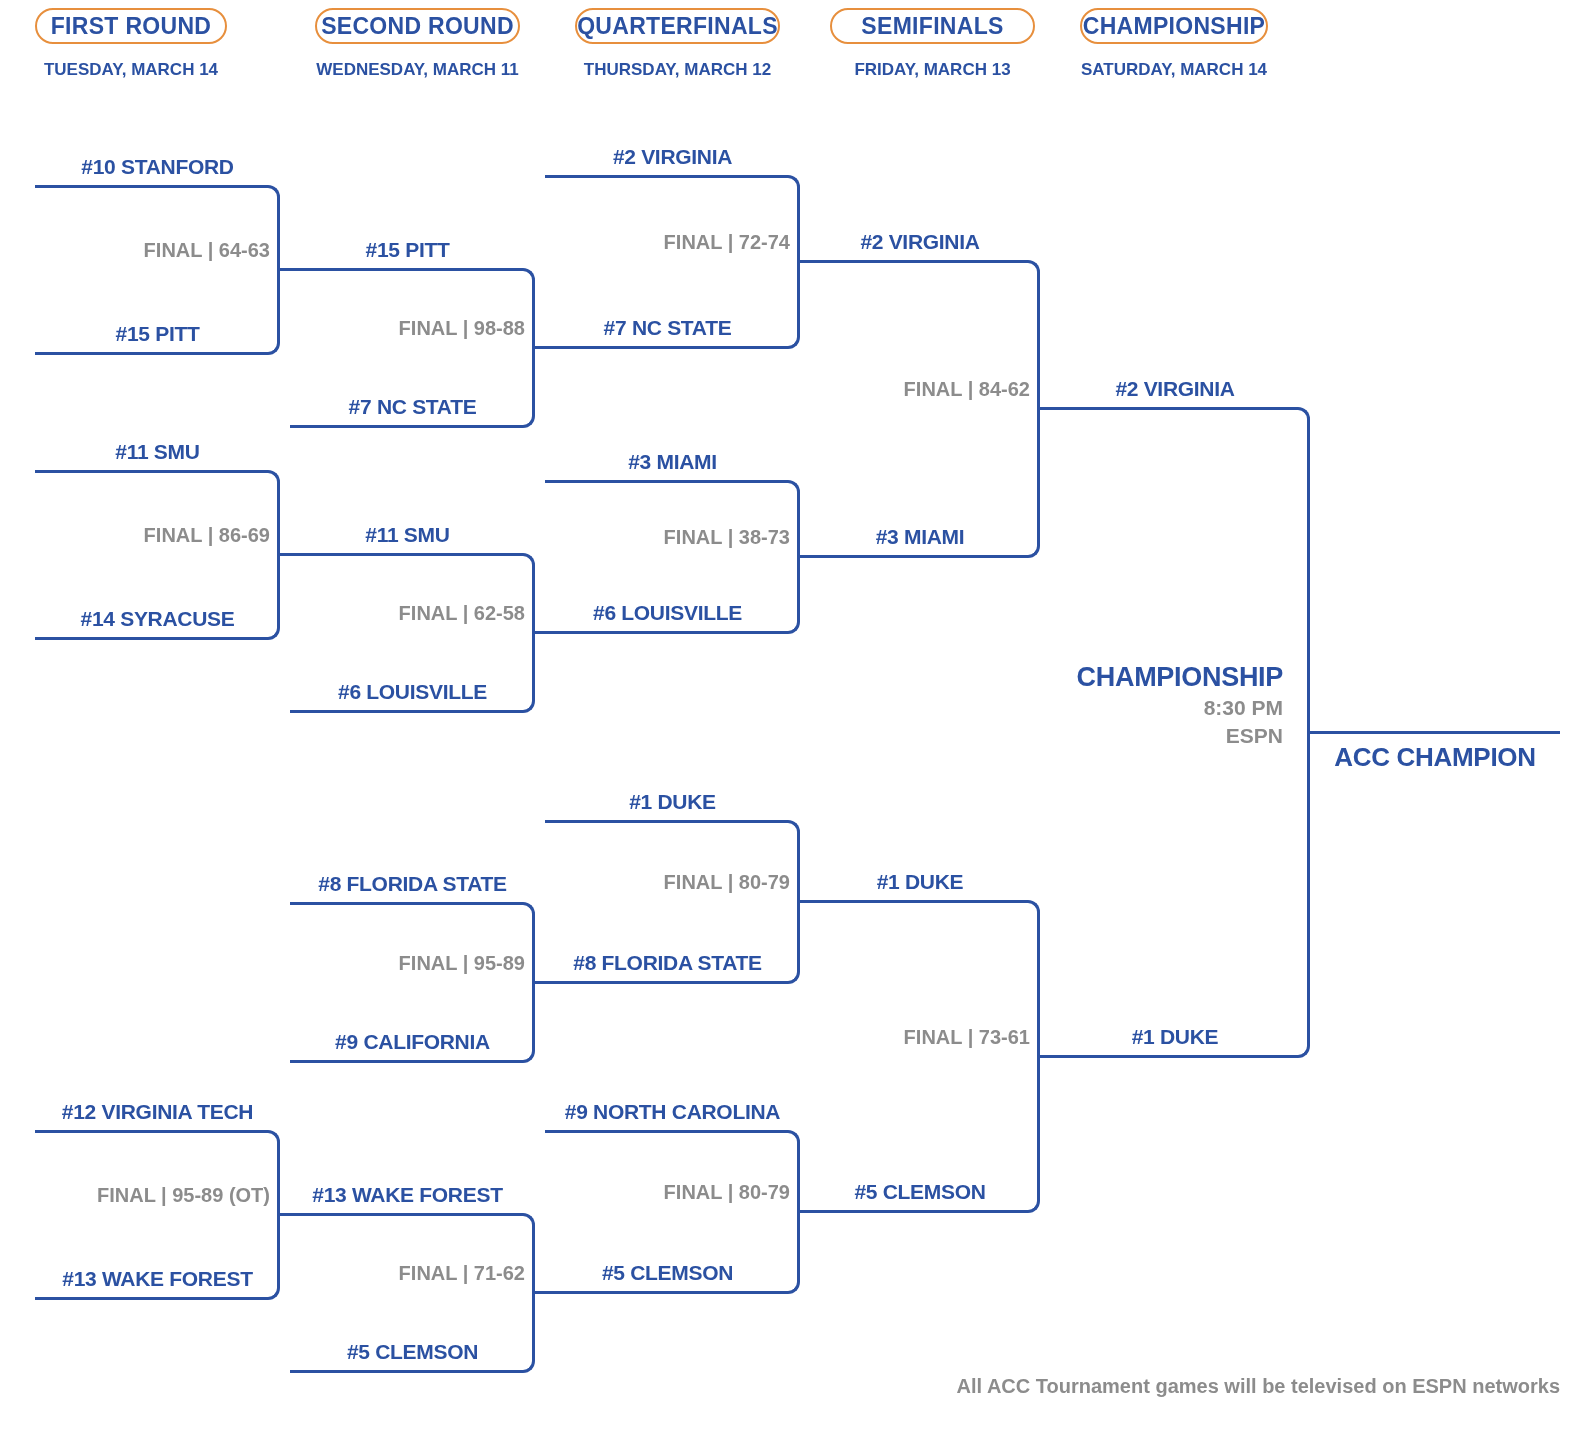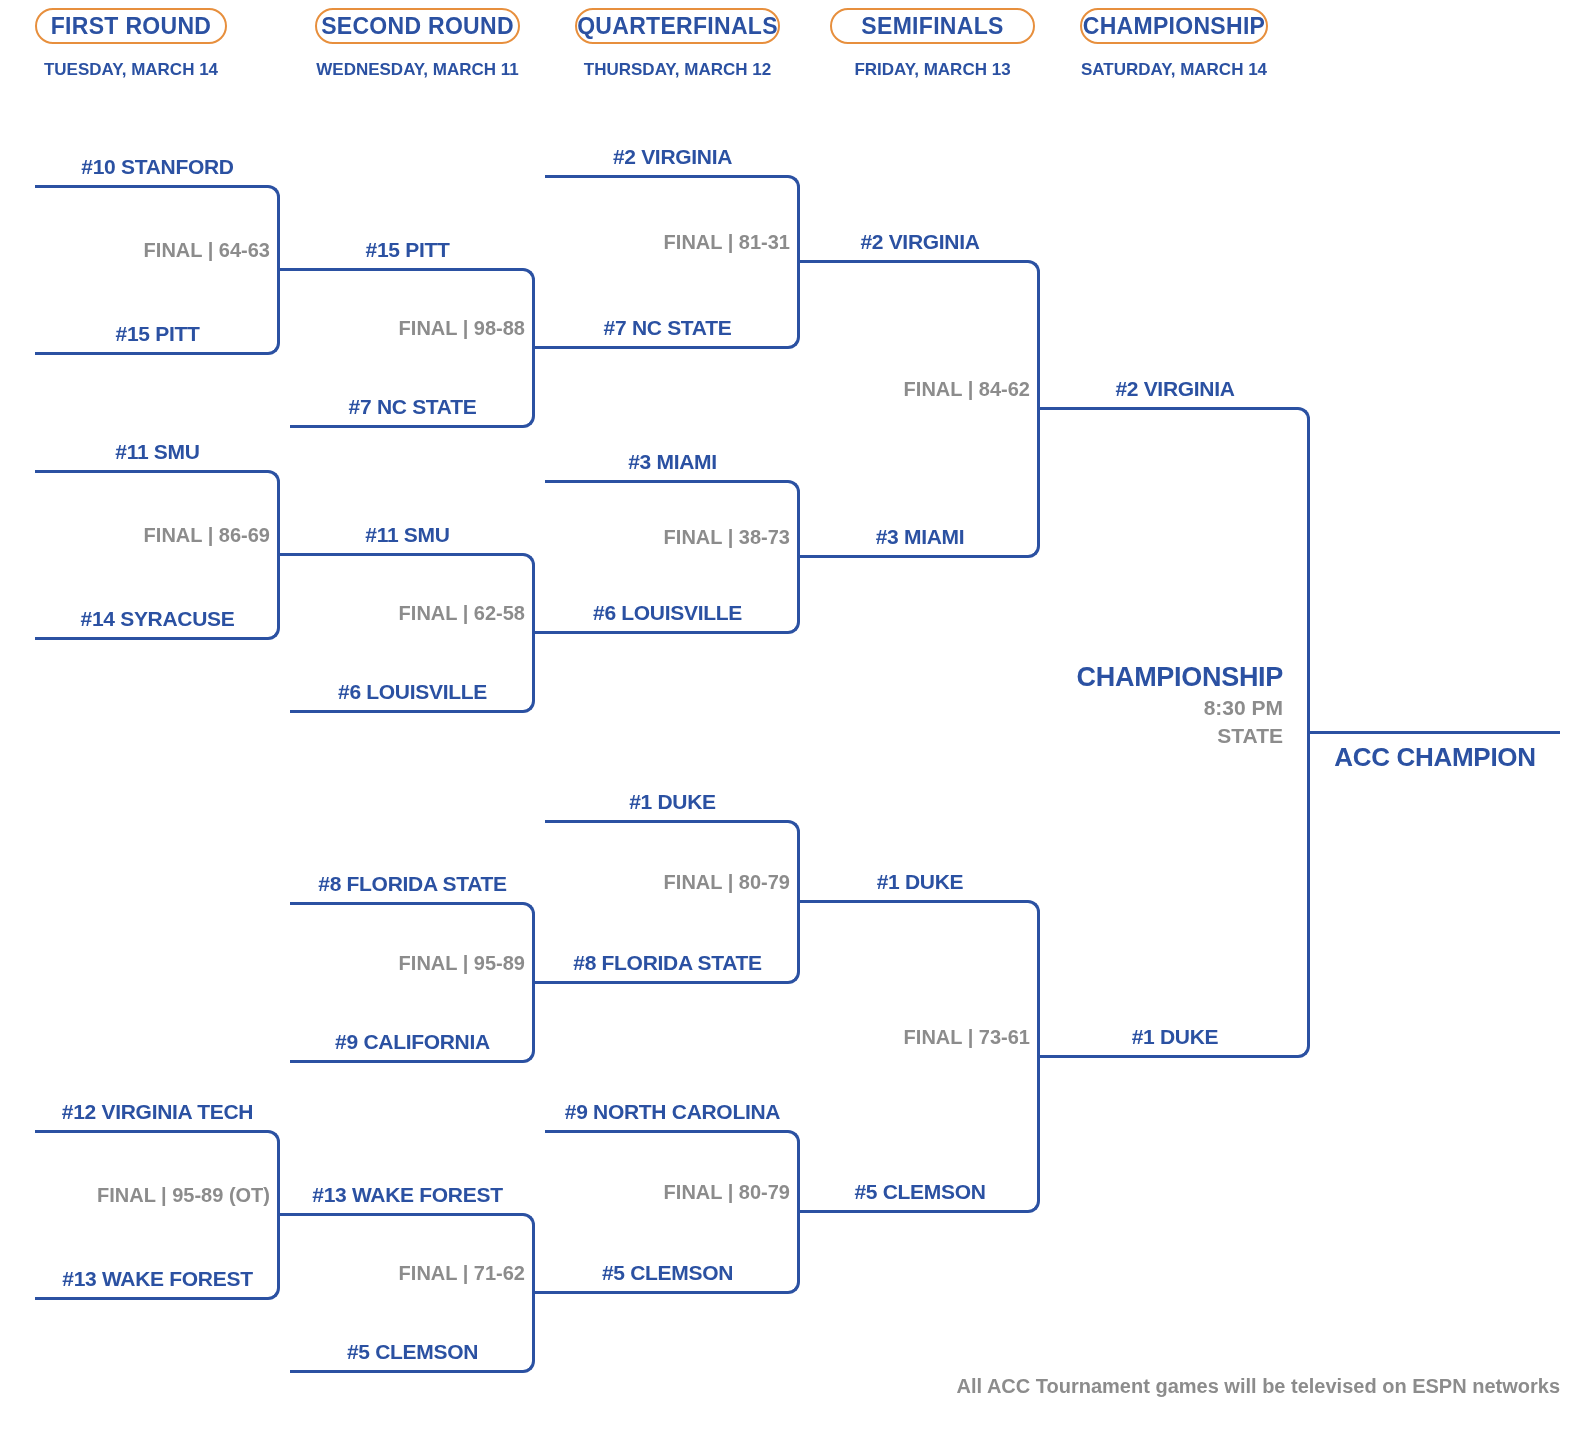--- a/index.html
+++ b/index.html
@@ -128,21 +128,21 @@
   <div class="elbow top" style="left:280px;top:1213px;width:255px;height:81px;"></div>
   <div class="elbow bottom" style="left:290px;top:1291px;width:245px;height:82px;"></div>
   <div class="team" style="left:280px;top:1183px;width:255px;">#13 WAKE FOREST</div>
   <div class="team" style="left:290px;top:1340px;width:245px;">#5 CLEMSON</div>
   <div class="score" style="left:325px;top:1261px;width:200px;">FINAL | 71-62</div>
 
   <div class="elbow top" style="left:545px;top:175px;width:255px;height:88px;"></div>
   <div class="elbow bottom" style="left:535px;top:260px;width:265px;height:89px;"></div>
   <div class="team" style="left:545px;top:145px;width:255px;">#2 VIRGINIA</div>
   <div class="team" style="left:535px;top:316px;width:265px;">#7 NC STATE</div>
-  <div class="score" style="left:590px;top:230px;width:200px;">FINAL | 81-31</div>
+  <div class="score" style="left:590px;top:230px;width:200px;">FINAL | 72-74</div>
 
   <div class="elbow top" style="left:545px;top:480px;width:255px;height:78px;"></div>
   <div class="elbow bottom" style="left:535px;top:555px;width:265px;height:79px;"></div>
   <div class="team" style="left:545px;top:450px;width:255px;">#3 MIAMI</div>
   <div class="team" style="left:535px;top:601px;width:265px;">#6 LOUISVILLE</div>
   <div class="score" style="left:590px;top:525px;width:200px;">FINAL | 38-73</div>
 
   <div class="elbow top" style="left:545px;top:820px;width:255px;height:83px;"></div>
   <div class="elbow bottom" style="left:535px;top:900px;width:265px;height:84px;"></div>
   <div class="team" style="left:545px;top:790px;width:255px;">#1 DUKE</div>
@@ -168,21 +168,21 @@
   <div class="score" style="left:830px;top:1025px;width:200px;">FINAL | 73-61</div>
 
   <div class="elbow top" style="left:1040px;top:407px;width:270px;height:327px;"></div>
   <div class="elbow bottom" style="left:1040px;top:731px;width:270px;height:327px;"></div>
   <div class="team" style="left:1040px;top:377px;width:270px;">#2 VIRGINIA</div>
   <div class="team" style="left:1040px;top:1025px;width:270px;">#1 DUKE</div>
 
   <div class="champ-info" style="left:983px;top:660px;width:300px;">
     <div class="champ-title">CHAMPIONSHIP</div>
     <div class="champ-sub">8:30 PM</div>
-    <div class="champ-sub">STATE</div>
+    <div class="champ-sub">ESPN</div>
   </div>
 
   <div class="hline" style="left:1310px;top:731px;width:250px;"></div>
   <div class="champion-label" style="left:1310px;top:742px;width:250px;">ACC CHAMPION</div>
 
   <div class="footer" style="left:860px;top:1371px;width:700px;text-align:right;">
     <div>All ACC Tournament games will be televised on ESPN networks</div>
   </div>
 
 </div>

